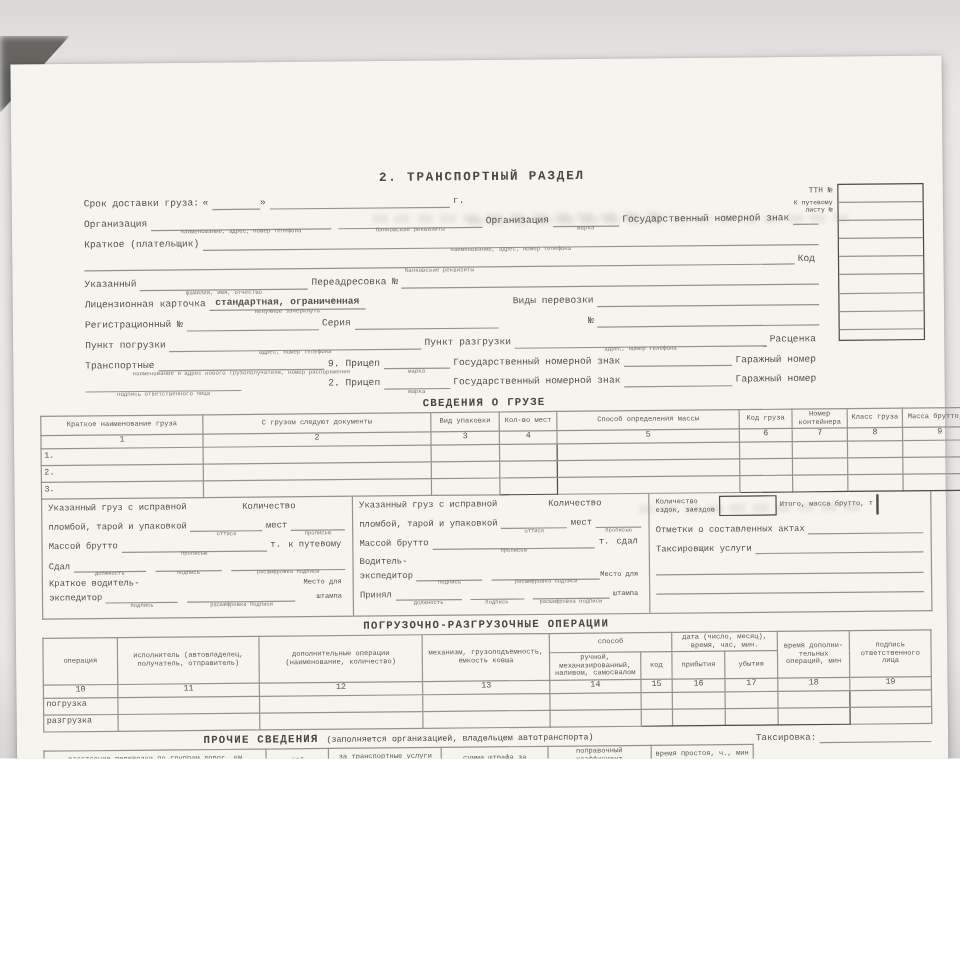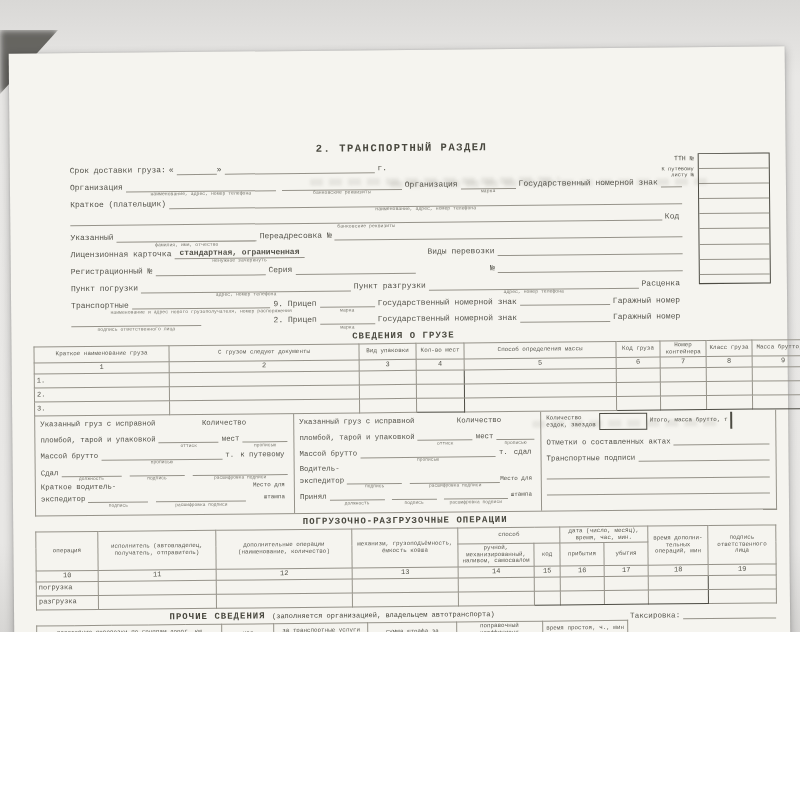--- a/index.html
+++ b/index.html
@@ -392,21 +392,21 @@
             <span class="lb small2"><span>Количество</span><br><span>ездок, заездов</span></span>
             <span class="bxb" style="width:46px"></span>
             <span class="lb l small2">Итого, масса брутто, т</span>
             <span class="bxb f1"></span>
           </div>
           <div class="fr" style="margin-top:6px">
               <span class="lb">Отметки о составленных актах</span>
               <span class="fl f1"></span>
             </div>
           <div class="fr">
-              <span class="lb">Транспортные подписи</span>
+              <span class="lb">Таксировщик услуги</span>
               <span class="fl f1"></span>
             </div>
           <div class="fr">
               <span class="fl f1"></span>
             </div>
           <div class="fr">
               <span class="fl f1"></span>
             </div>
         </div>
       </div>

